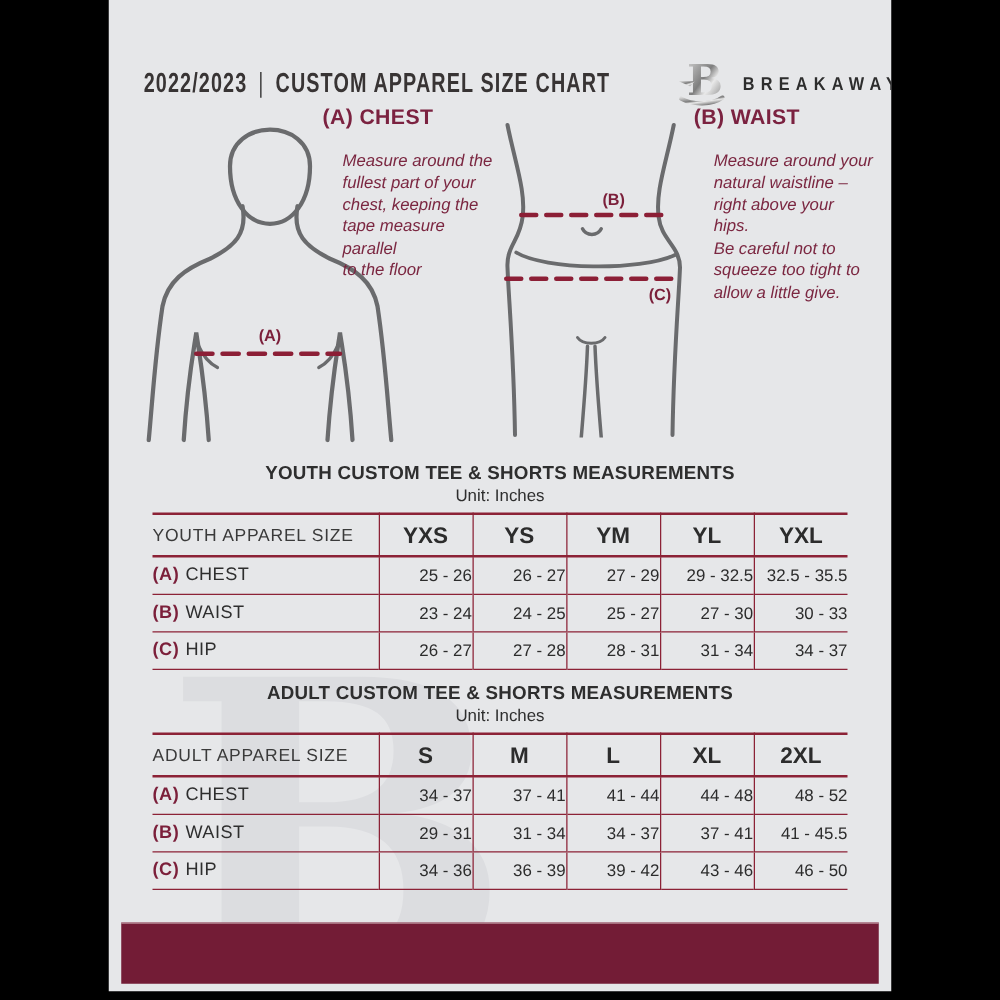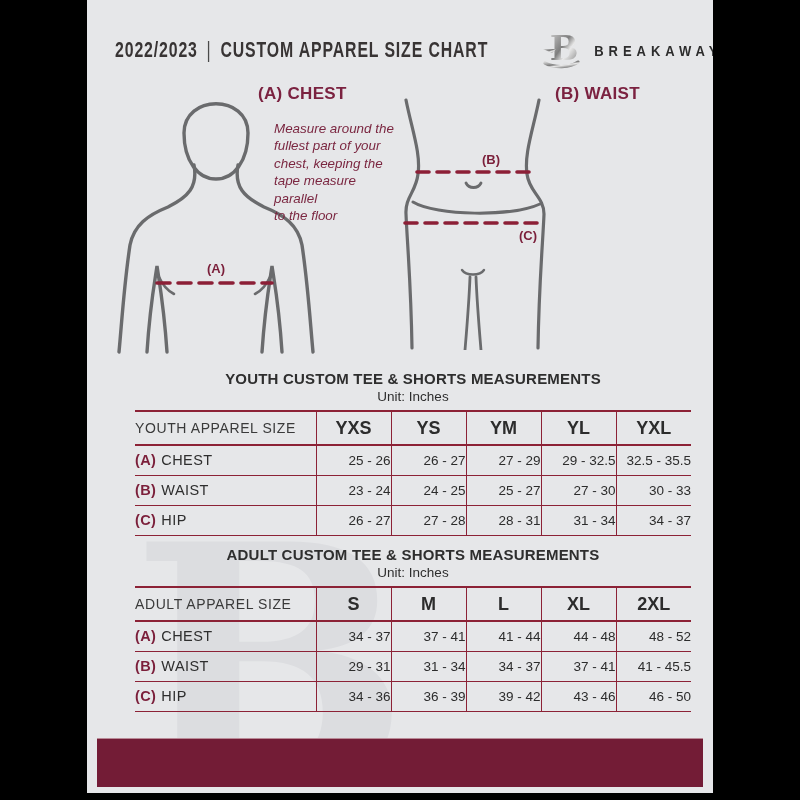--- a/index.html
+++ b/index.html
@@ -1,36 +1,36 @@
 <!DOCTYPE html>
 <html><head>
 <meta charset="utf-8">
 <style>
   html,body{margin:0;padding:0;background:#000;}
   .canvas{position:relative;width:800px;height:800px;background:#000;overflow:hidden;
           font-family:"Liberation Sans",sans-serif;}
   .page{position:absolute;left:87px;top:0;width:626px;height:793px;background:#e6e7e9;overflow:hidden;}
 
   
-  .hdr{position:absolute;left:0;top:0;width:100%;height:80px;display:flex;align-items:center;
+  .hdr{position:absolute;left:0;top:16px;width:100%;height:80px;display:flex;align-items:center;
        justify-content:space-between;box-sizing:border-box;padding:20px 24px 0 28px;}
   .hdr-title{display:inline-block;font-weight:bold;font-size:18px;color:#383434;letter-spacing:1px;
              transform:scale(0.88,1.22);transform-origin:left center;white-space:nowrap;}
   .hdr-title .sep{margin:0 10px;font-weight:400;color:#4a4a4a;}
   .brandbox{display:flex;align-items:center;gap:9px;}
   .brand{font-weight:bold;font-size:13px;letter-spacing:5px;color:#2d2d2d;transform:scaleY(1.15);}
 
   
   .fig{position:absolute;}
   .guide-block{position:absolute;}
   .guide-h{font-weight:bold;font-size:17px;color:#7b2240;letter-spacing:.3px;margin:0 0 8px 0;}
   .guide-p{font-style:italic;font-size:13.4px;line-height:1.3;color:#7b2741;margin:16px;white-space:pre-line;}
 
   
-  .tsec{position:absolute;left:13px;width:100%;z-index:1;}
+  .tsec{position:absolute;left:0;width:100%;z-index:1;}
   .tsec-title{text-align:center;font-weight:bold;font-size:15px;color:#2e2e2e;letter-spacing:.2px;}
   .tsec-unit{text-align:center;font-size:13.5px;color:#2e2e2e;margin-top:2px;}
   table.size{border-collapse:collapse;table-layout:fixed;width:556px;margin:6px 0 0 35px;
              border-top:2.5px solid #8c2236;border-bottom:1.5px solid #8c2236;}
   table.size col.c0{width:181px;}
   table.size col.cn{width:75px;}
   table.size tr.hrow{height:34px;border-bottom:2px solid #8c2236;}
   table.size tr.drow{height:30px;border-bottom:1.5px solid #8c2236;}
   table.size th,table.size td{padding:0;vertical-align:middle;}
   th.corner{text-align:left;padding-left:14px;font-weight:400;font-size:14px;letter-spacing:.6px;color:#3a3a3a;margin-left:20px;}
@@ -106,20 +106,26 @@
     <div class="guide-block" style="left:171px;top:84px;width:152px;">
       <div class="guide-h">(A) CHEST</div>
       <p class="guide-p">Measure around the
 fullest part of your
 chest, keeping the
 tape measure parallel
 to the floor</p>
     </div>
     <div class="guide-block" style="left:468px;top:84px;width:160px;">
       <div class="guide-h">(B) WAIST</div>
+      <p class="guide-p">Measure around your
+natural waistline –
+right above your hips.
+Be careful not to
+squeeze too tight to
+allow a little give.</p>
     </div>
 
     <div class="tsec" style="top:370px;">
       <div class="tsec-title">YOUTH CUSTOM TEE &amp; SHORTS MEASUREMENTS</div>
       <div class="tsec-unit">Unit: Inches</div>
       <table class="size">
         <colgroup>
             <col class="c0">
             <col class="cn">
             <col class="cn">

